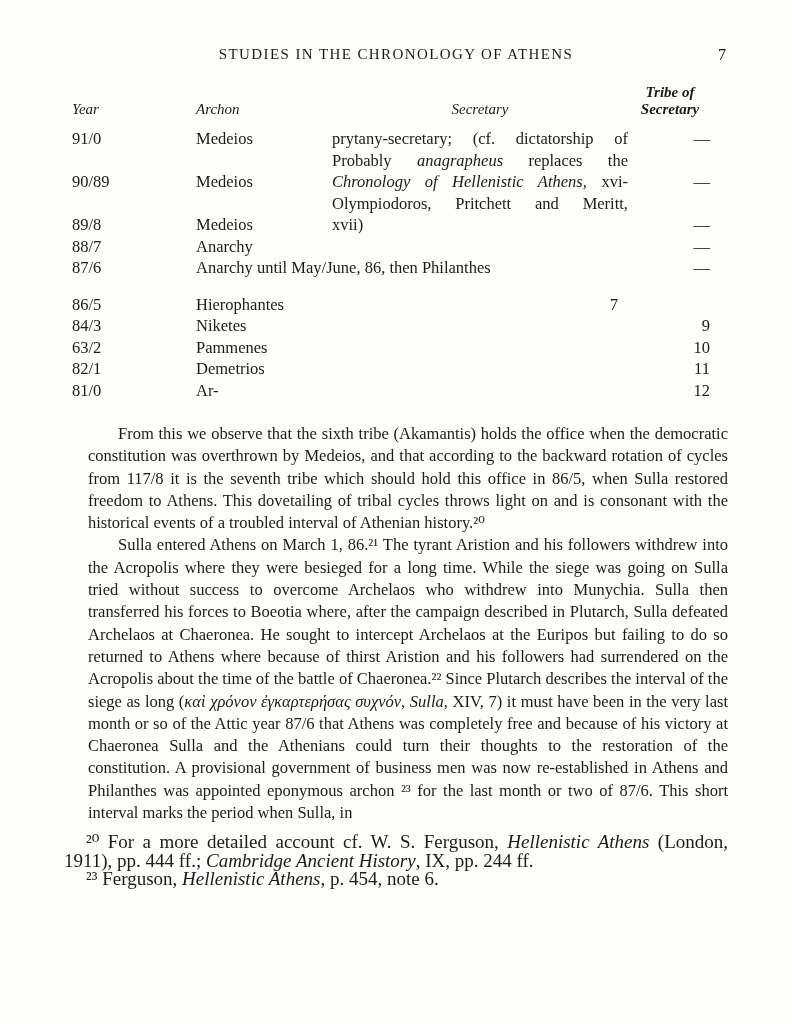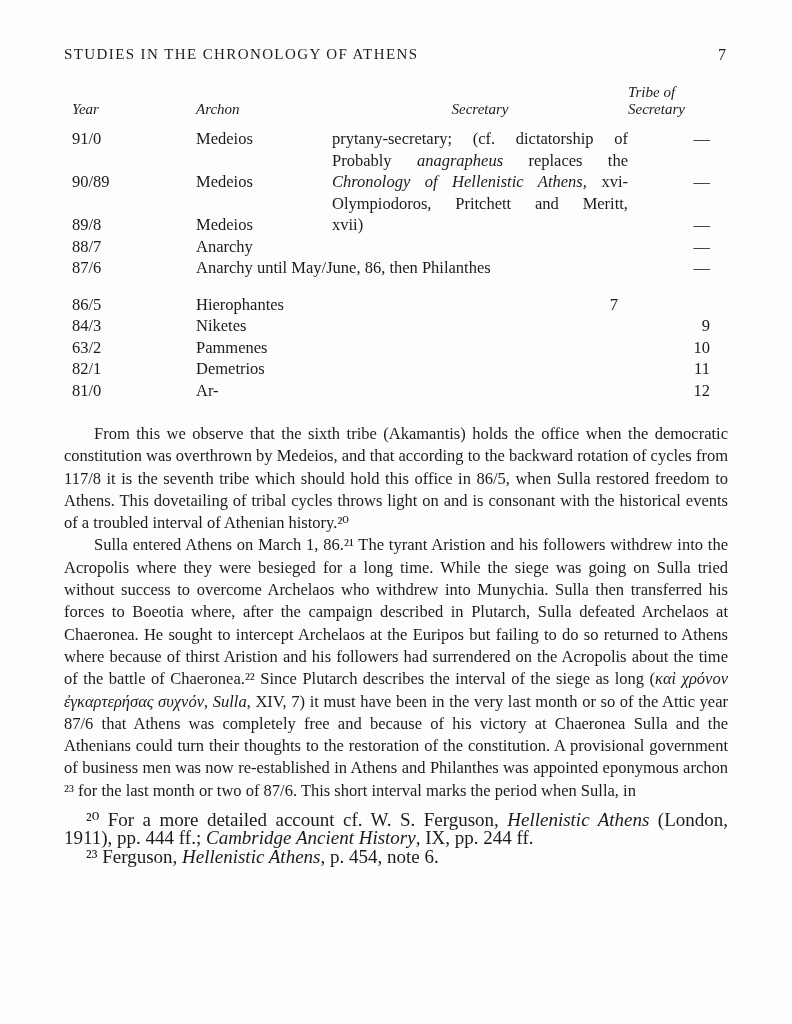--- a/index.html
+++ b/index.html
@@ -13,51 +13,51 @@
     margin: 0 auto;
     background: #fdfdfb;
     color: #1b1b1b;
     font-family: "Liberation Serif", "DejaVu Serif", serif;
     overflow: hidden;
   }
 
   
   .running-head { position: relative; margin: 46px 64px 0 64px; height: 20px; }
   .rh-title {
-    text-align: left;
+    text-align: center;
     font-size: 15px;
     letter-spacing: 1.4px;
     white-space: nowrap;
   }
   .rh-page { position: absolute; right: 2px; top: 0; font-size: 16px; }
 
   
   .table { margin: 18px 72px 0 72px; font-size: 16.5px; }
   .thead, .trow {
     display: grid;
     grid-template-columns: 124px 136px 296px 1fr;
   }
   .thead {
     font-size: 15px;
     font-style: italic;
     line-height: 17px;
     align-items: end;
     margin-bottom: 10px;
   }
   .hdr-sec { text-align: center; }
-  .tribe-hdr { text-align: left; padding-right: 8px; }
+  .tribe-hdr { text-align: center; padding-right: 8px; font-weight: bold; }
   .trow { line-height: 21.5px; }
   .c-tribe { text-align: right; padding-right: 10px; }
   .c-span2 { grid-column: 2 / 4; }
   .sec-just { text-align: justify; text-align-last: justify; }
   .group-gap { height: 15px; }
   .it { font-style: italic; }
 
   
-  .body-text { margin: 22px 64px 0 64px; font-size: 16.5px; }
+  .body-text { margin: 22px 64px 0 88px; font-size: 16.5px; }
   .para {
     margin: 0;
     text-indent: 30px;
     text-align: justify;
     line-height: 22.3px;
   }
 
   
   .footnotes { margin: 9px 64px 0 64px; font-size: 19px; }
   .fn {

